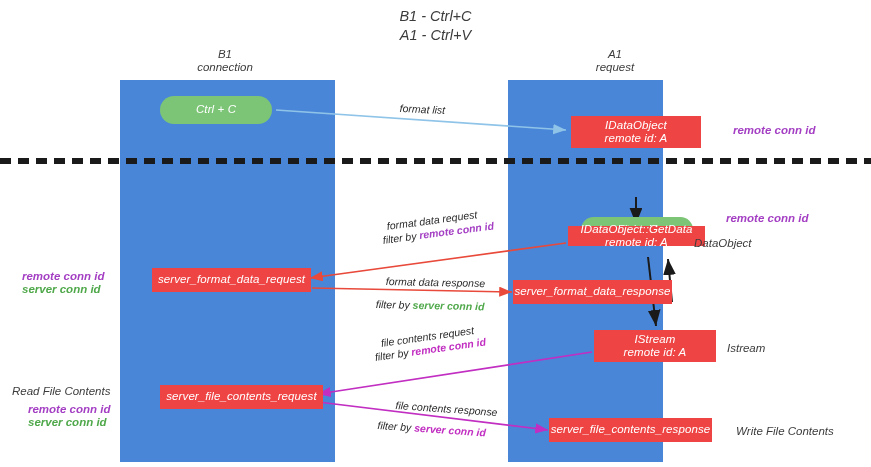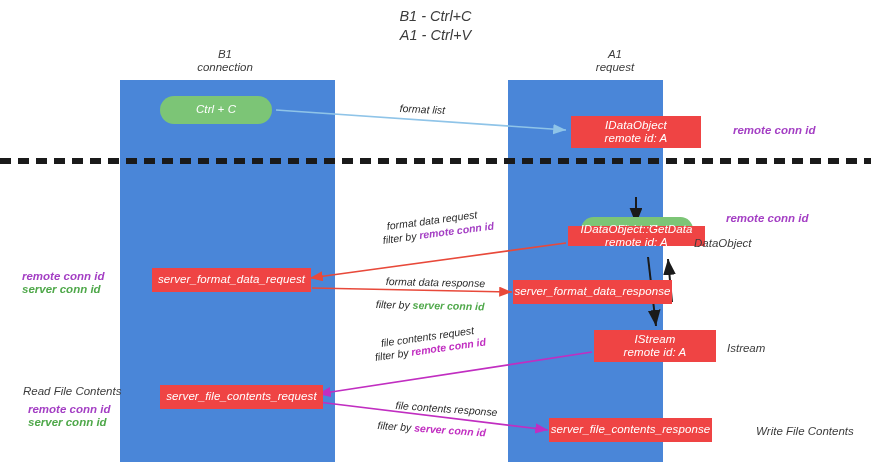--- a/index.html
+++ b/index.html
@@ -173,26 +173,26 @@
   <div class="node orange" style="left:549px; top:418px; width:163px; height:24px;">server_file_contents_response</div>
 
   <div class="sidelabel purple" style="left:733px; top:123px;">remote conn id</div>
 
   <div class="sidelabel purple" style="left:726px; top:211px;">remote conn id</div>
 
   <div class="sidelabel" style="left:694px; top:236px;">DataObject</div>
 
   <div class="sidelabel" style="left:727px; top:341px;">Istream</div>
 
-  <div class="sidelabel" style="left:736px; top:424px;margin-left:20px;">Write File Contents</div>
+  <div class="sidelabel" style="left:736px; top:424px;">Write File Contents</div>
 
   <div class="sidelabel purple" style="left:22px; top:269px;">remote conn id</div>
   <div class="sidelabel green" style="left:22px; top:282px;">server conn id</div>
 
-  <div class="sidelabel" style="left:23px; top:384px;">Read File Contents</div>
+  <div class="sidelabel" style="left:12px; top:384px;">Read File Contents</div>
   <div class="sidelabel purple" style="left:28px; top:402px;">remote conn id</div>
   <div class="sidelabel green" style="left:28px; top:415px;">server conn id</div>
 
   <div class="edge-label" style="left:400px; top:102px; transform: rotate(2.5deg);">format list</div>
 
   <div class="edge-label" style="left:386px; top:220px; transform: rotate(-7.5deg);">format data request</div>
   <div class="edge-label" style="left:382px; top:234px; transform: rotate(-7.5deg);"><span>filter by </span><span class="hl-purple">remote conn id</span></div>
 
   <div class="edge-label" style="left:386px; top:275px; transform: rotate(1.2deg);">format data response</div>
   <div class="edge-label" style="left:376px; top:298px; transform: rotate(1.2deg);"><span>filter by </span><span class="hl-green">server conn id</span></div>

